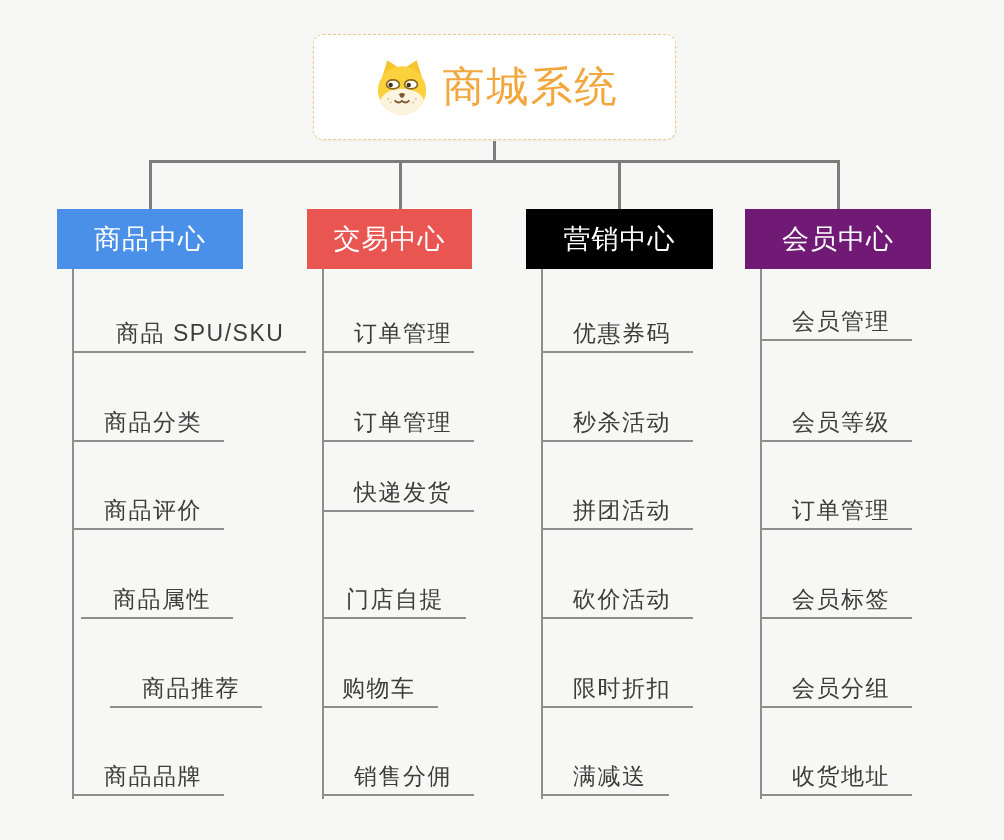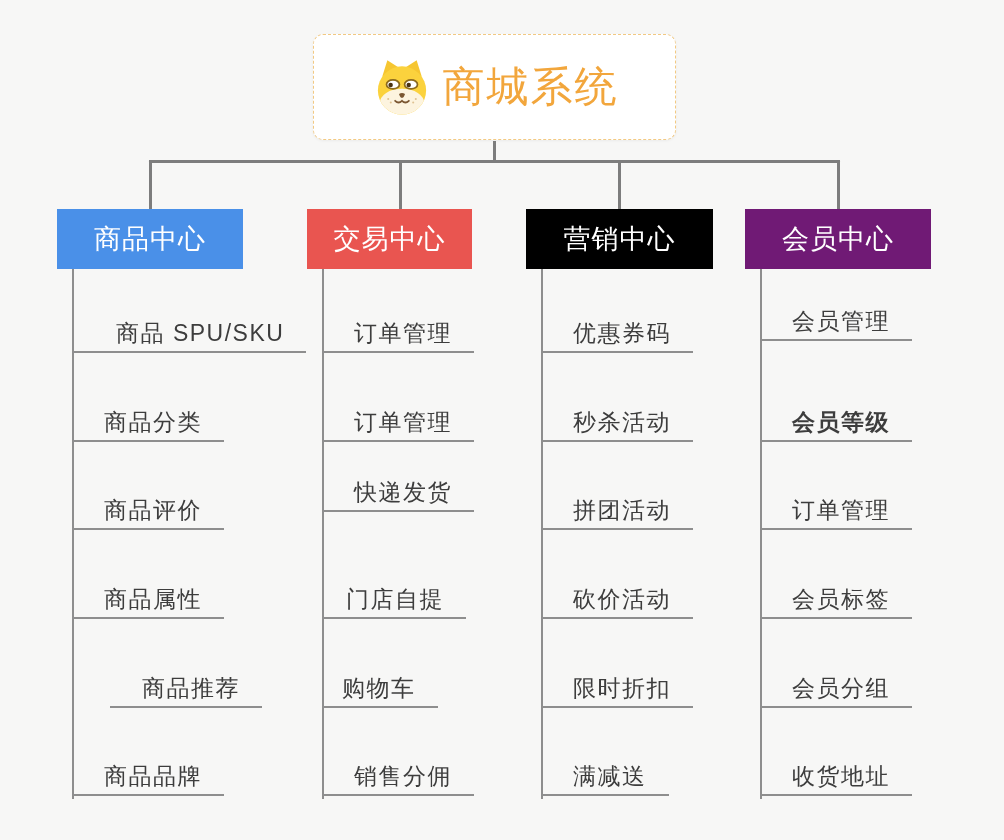--- a/index.html
+++ b/index.html
@@ -125,21 +125,21 @@
   <div class="connector root-drop"></div>
   <div class="connector bus"></div>
 
   <div id="branches">
       <div class="connector branch-drop" style="left: 148.5px;"></div>
       <div class="branch-node" style="left: 57px; width: 186px; background: rgb(74, 144, 232);">商品中心</div>
       <div class="branch-vline" style="left: 72px;"></div>
       <div class="leaf-item" style="left: 72px; top: 309px; padding-left: 44px;">商品 SPU/SKU</div>
       <div class="leaf-item" style="left: 72px; top: 398px;">商品分类</div>
       <div class="leaf-item" style="left: 72px; top: 486px;">商品评价</div>
-      <div class="leaf-item" style="left: 72px; top: 575px;">商品属性</div>
+      <div class="leaf-item" style="left: 81px; top: 575px;">商品属性</div>
       <div class="leaf-item" style="left: 72px; top: 664px; margin-left: 38px;">商品推荐</div>
       <div class="leaf-item" style="left: 72px; top: 752px;">商品品牌</div>
       <div class="connector branch-drop" style="left: 399px;"></div>
       <div class="branch-node" style="left: 307px; width: 165px; background: rgb(233, 85, 80);">交易中心</div>
       <div class="branch-vline" style="left: 322px;"></div>
       <div class="leaf-item" style="left: 322px; top: 309px;">订单管理</div>
       <div class="leaf-item" style="left: 322px; top: 398px;">订单管理</div>
       <div class="leaf-item" style="left: 322px; top: 468px;">快递发货</div>
       <div class="leaf-item" style="left: 322px; top: 575px; padding-left: 24px;">门店自提</div>
       <div class="leaf-item" style="left: 322px; top: 664px; padding-left: 20px;">购物车</div>
@@ -150,19 +150,19 @@
       <div class="leaf-item" style="left: 541px; top: 309px;">优惠券码</div>
       <div class="leaf-item" style="left: 541px; top: 398px;">秒杀活动</div>
       <div class="leaf-item" style="left: 541px; top: 486px;">拼团活动</div>
       <div class="leaf-item" style="left: 541px; top: 575px;">砍价活动</div>
       <div class="leaf-item" style="left: 541px; top: 664px;">限时折扣</div>
       <div class="leaf-item" style="left: 541px; top: 752px;">满减送</div>
       <div class="connector branch-drop" style="left: 836.5px;"></div>
       <div class="branch-node" style="left: 745px; width: 186px; background: #701a75;">会员中心</div>
       <div class="branch-vline" style="left: 760px;"></div>
       <div class="leaf-item" style="left: 760px; top: 297px; text-align: right;">会员管理</div>
-      <div class="leaf-item" style="left: 760px; top: 398px; font-weight: bold;">会员等级</div>
+      <div class="leaf-item" style="left: 760px; top: 398px;">会员等级</div>
       <div class="leaf-item" style="left: 760px; top: 486px;">订单管理</div>
       <div class="leaf-item" style="left: 760px; top: 575px;">会员标签</div>
       <div class="leaf-item" style="left: 760px; top: 664px;">会员分组</div>
       <div class="leaf-item" style="left: 760px; top: 752px;">收货地址</div>
     </div>
 </div>
 
 </body></html>

